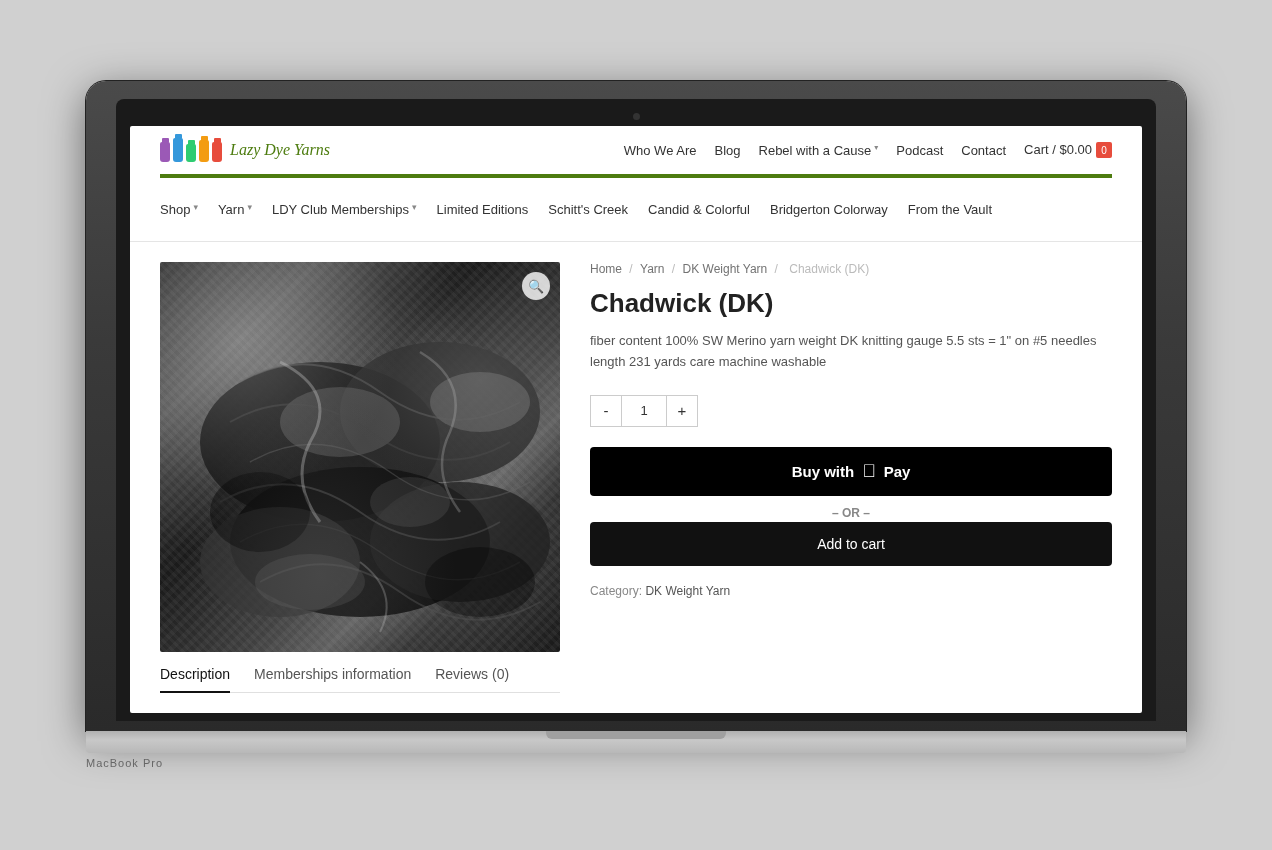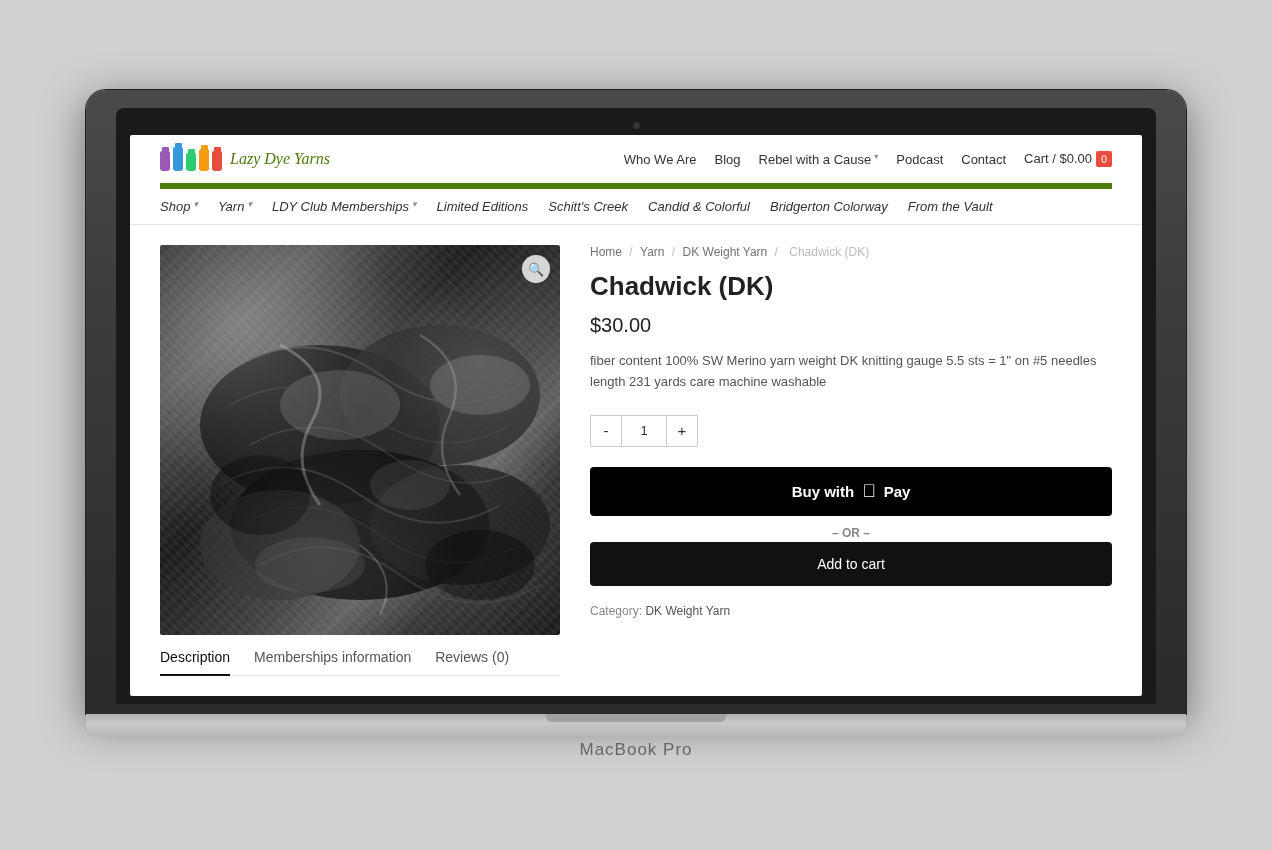--- a/index.html
+++ b/index.html
@@ -57,22 +57,22 @@
       content: '';
       display: block;
       width: 180px;
       height: 8px;
       background: #a0a0a0;
       border-radius: 0 0 6px 6px;
       margin: 0 auto;
     }
 
     .macbook-label {
-      text-align: center;
-      font-size: 17px;
+      text-align: left;
+      font-size: 11px;
       color: #666;
       margin-top: 4px;
       letter-spacing: 1px;
     }
 
     
     .site-header {
       border-bottom: 1px solid #e5e5e5;
       padding: 0 30px;
     }
@@ -156,25 +156,24 @@
       border-radius: 2px;
       display: flex;
       align-items: center;
       justify-content: center;
     }
 
     .secondary-nav {
       display: flex;
       align-items: center;
       gap: 20px;
-      padding: 10px 0;
-      font-size: 13px;
-      color: #333;
-      border-top: 6px solid #4d7c0f;
-      font-style: italic;
+      padding: 24px 0;
+      font-size: 13px;
+      color: #333;
+      border-top: 4px solid #4d7c0f;
     }
 
     .secondary-nav a {
       text-decoration: none;
       color: #333;
       cursor: pointer;
     }
 
     .nav-arrow {
       font-size: 9px;
@@ -510,21 +509,20 @@
               <span> / </span>
               <a>Yarn</a>
               <span> / </span>
               <a>DK Weight Yarn</a>
               <span> / </span>
               <span>Chadwick (DK)</span>
             </div>
 
             <h1 class="product-title">Chadwick (DK)</h1>
 
-            <div class="product-price">$30.00</div>
 
             <p class="product-desc">fiber content 100% SW Merino yarn weight DK knitting gauge 5.5 sts = 1" on #5 needles length 231 yards care machine washable</p>
 
 
             
             <div class="qty-controls">
               <button class="qty-btn">-</button>
               <input class="qty-input" type="text" value="1" style="">
               <button class="qty-btn">+</button>
             </div>

